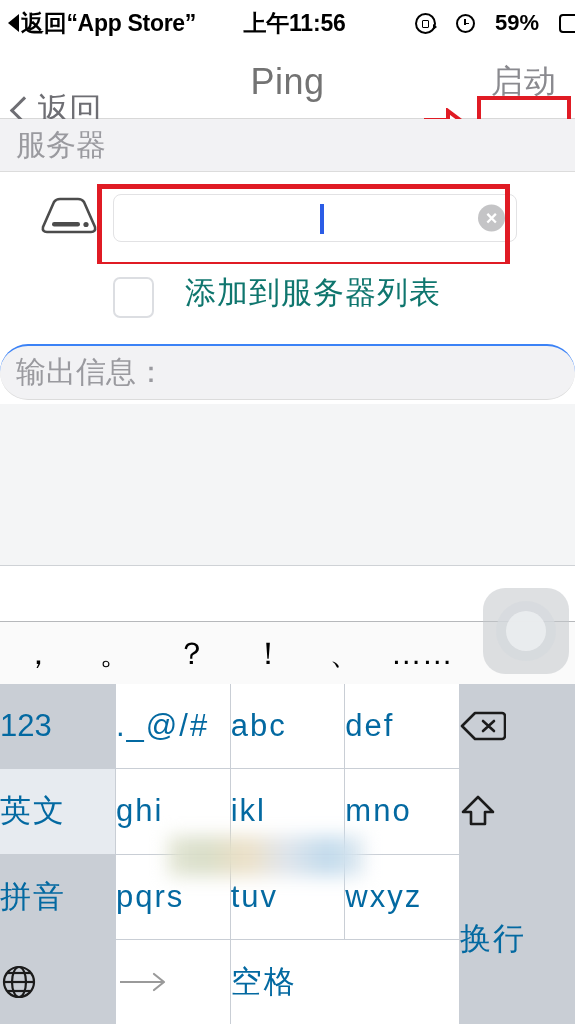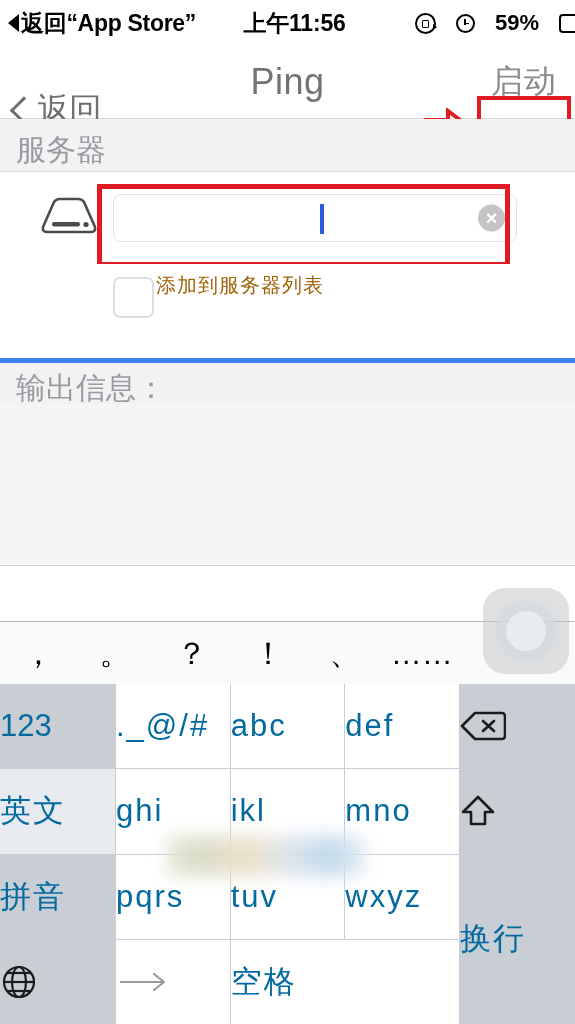--- a/index.html
+++ b/index.html
@@ -200,22 +200,22 @@
     width: 575px;
     background: #f2f2f4;
     border-bottom: 1px solid #dcdcdc;
     display: flex;
     align-items: center;
     color: #9a9a9f;
     font-size: 30px;
     padding-left: 16px;
     box-sizing: border-box;
   }
-  #sec-server { top: 119px; height: 53px; align-items: flex-end; }
-  #sec-output { top: 358px; height: 56px; border-top: 5px solid #3b82f6; }
+  #sec-server { top: 119px; height: 53px; }
+  #sec-output { top: 344px; height: 56px; border-top: 2px solid #3b82f6; border-radius: 28px; }
 
   
   .server-row {
     position: absolute;
     left: 0; top: 172px;
     width: 575px; height: 92px;
     background: #fff;
     display: flex;
     align-items: center;
   }
@@ -274,23 +274,23 @@
     position: absolute;
     left: 113px; top: 13px;
     width: 41px; height: 41px;
     border: 2px solid #dcdee2;
     border-radius: 7px;
     background: #fff;
     box-sizing: border-box;
   }
   .check-label {
     position: absolute;
-    left: 156px; top: 8px;
-    font-size: 20px;
-    color: #a16207;
+    left: 185px; top: 8px;
+    font-size: 31px;
+    color: #0f766e;
     letter-spacing: 1px;
   }
 
   
   .output-pane {
     position: absolute;
     left: 0; top: 404px;
     width: 575px; height: 161px;
     background: #f4f5f6;
     border-bottom: 1px solid #cfd2d6;

